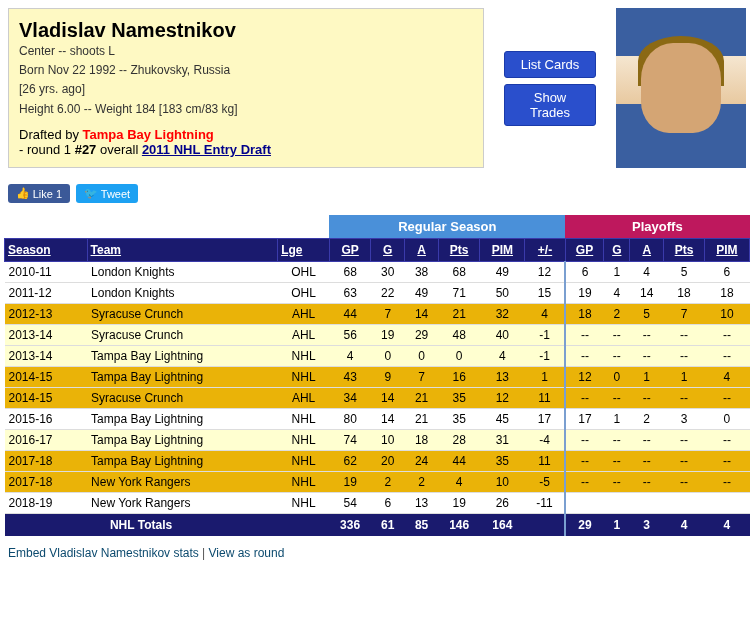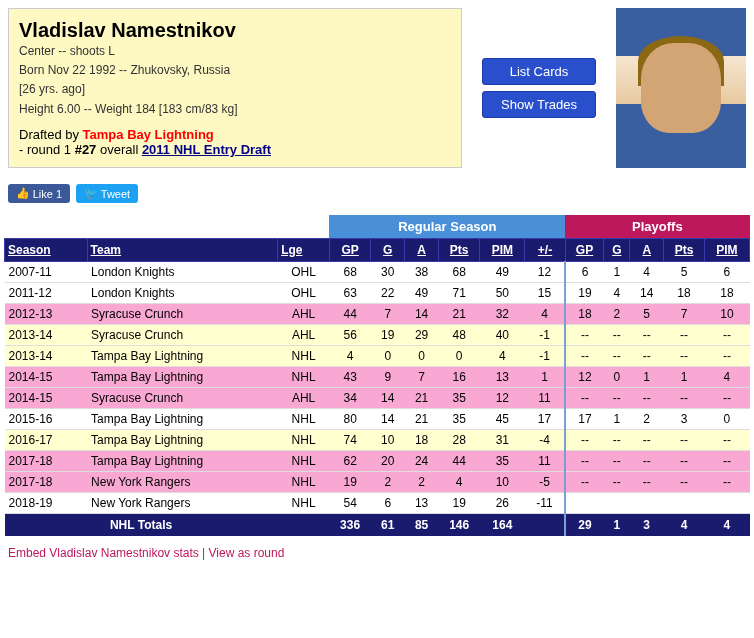--- a/index.html
+++ b/index.html
@@ -60,21 +60,21 @@
     }
 
     .btn {
       background: #2a4fcc;
       color: white;
       border: 1px solid #1a3aaa;
       padding: 5px 14px;
       font-size: 13px;
       cursor: pointer;
       border-radius: 3px;
-      width: 114px;
+      width: 92px;
       text-align: center;
     }
 
     .photo-section {
       width: 130px;
       height: 160px;
       overflow: hidden;
       background: #ddd;
       display: flex;
       align-items: center;
@@ -178,21 +178,21 @@
 
     .col-headers td:first-child, .col-headers td:nth-child(2), .col-headers td:nth-child(3) {
       text-align: left;
     }
 
     tr.row-white {
       background: #fff;
     }
 
     tr.row-pink {
-      background: #f9a8d4;
+      background: #eab308;
     }
 
     tr.row-yellow {
       background: #ffffd0;
     }
 
     td.cell {
       padding: 3px 4px;
       text-align: center;
       font-size: 12px;
@@ -220,21 +220,21 @@
       text-align: left;
     }
 
     .footer-links {
       padding: 6px 8px;
       font-size: 12px;
       color: #555;
     }
 
     .footer-links a {
-      color: #be185d;
+      color: #0c4a6e;
       text-decoration: none;
     }
 
     .divider-col {
       border-left: 2px solid #7a9fd0;
     }
   </style>
 </head>
 <body>
 
@@ -297,21 +297,21 @@
         <td>+/-</td>
         <td class="divider-col">GP</td>
         <td>G</td>
         <td>A</td>
         <td>Pts</td>
         <td>PIM</td>
       </tr>
     </thead>
     <tbody id="stats-body">
     <tr class="row-white">
-          <td class="cell cell-left">2007-11</td>
+          <td class="cell cell-left">2010-11</td>
           <td class="cell cell-left">London Knights</td>
           <td class="cell">OHL</td>
           <td class="cell">68</td>
           <td class="cell">30</td>
           <td class="cell">38</td>
           <td class="cell">68</td>
           <td class="cell">49</td>
           <td class="cell">12</td>
           <td class="cell" style="border-left: 2px solid rgb(122, 159, 208);">6</td>
           <td class="cell">1</td>

